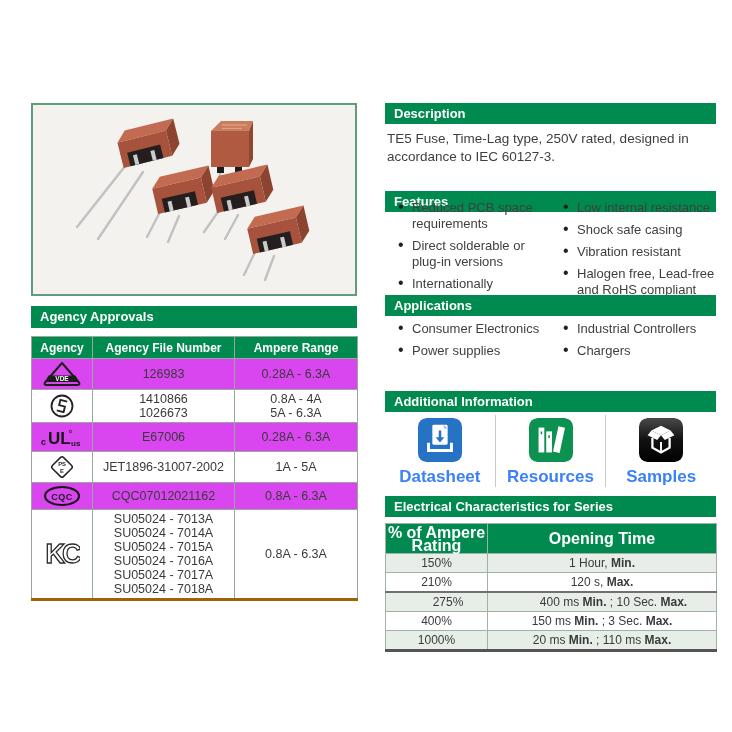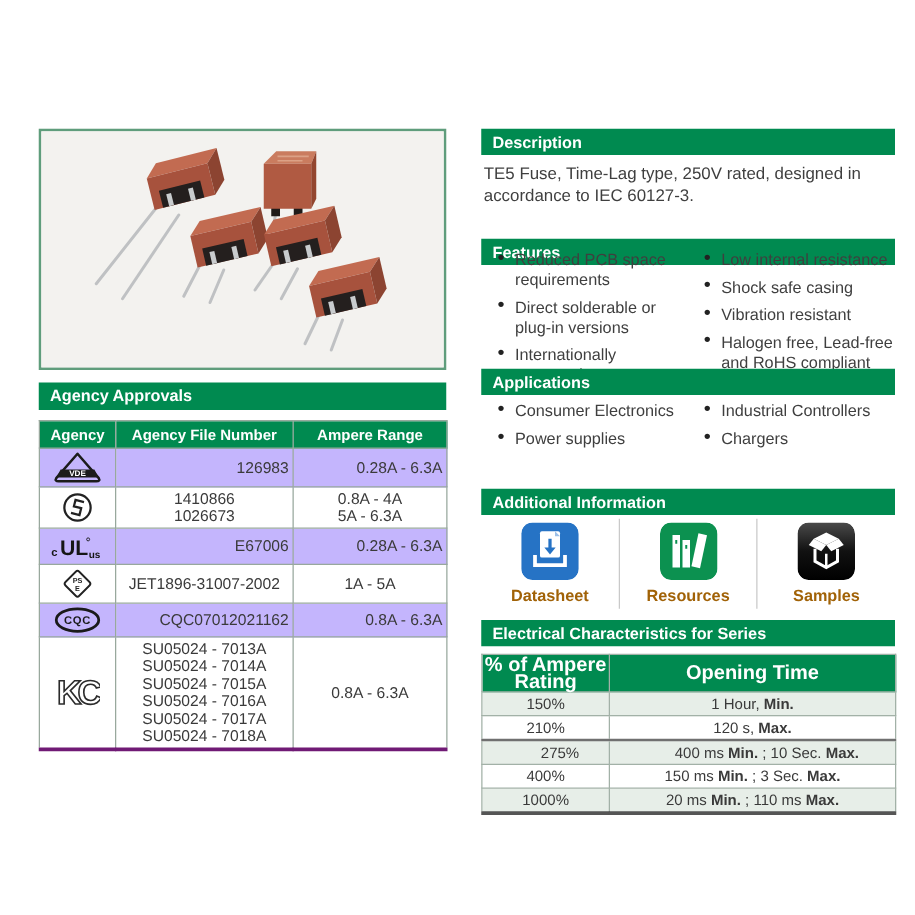--- a/index.html
+++ b/index.html
@@ -16,37 +16,37 @@
   .photo-box{position:absolute;left:31px;top:103px;width:326px;height:193px;
              border:2px solid #5f9d7c;background:#f3f2ef;box-sizing:border-box;}
 
   
   .agency-table{position:absolute;left:31px;top:336px;width:326px;border-collapse:collapse;
                 table-layout:fixed;font-size:12.5px;color:#3a3a3a;}
   .agency-table td,.agency-table th{border:1px solid #98a89d;text-align:center;vertical-align:middle;
                 padding:2px 3px;line-height:14px;}
   .agency-table thead th{background:#008a50;color:#fff;font-size:12px;font-weight:bold;height:17px;
                 border-color:#98a89d;}
-  .agency-table tr.shade td{background:#c4b5fd;text-align:right;}
-  .agency-table{border-bottom:3px solid #701a75;}
+  .agency-table tr.shade td{background:#d946ef;}
+  .agency-table{border-bottom:3px solid #a16207;}
   .col-agency{width:61px;} .col-file{width:142px;} .col-range{width:123px;}
 
   
   .desc-text{position:absolute;left:387px;top:130px;width:324px;font-size:13.5px;
              color:#3f3f3f;line-height:18px;}
   .blist{position:absolute;margin:0;padding:0;list-style:none;font-size:13px;color:#3f3f3f;}
   .blist li{position:relative;padding-left:15px;margin-bottom:6px;line-height:16px;}
   .blist li::before{content:"\2022";position:absolute;left:1px;top:-1px;font-size:16px;color:#222;}
 
   
   .addinfo-row{position:absolute;left:385px;top:415px;width:331px;height:72px;display:flex;}
   .addinfo-cell{flex:1;display:flex;flex-direction:column;align-items:center;justify-content:flex-start;cursor:pointer;}
   .addinfo-cell + .addinfo-cell{border-left:1px solid #c9c9c9;}
   .app-icon{width:46px;height:46px;border-radius:9px;margin-top:3px;}
-  .addinfo-label{font-size:13px;font-weight:bold;color:#a16207;margin-top:5px;}
+  .addinfo-label{font-size:17px;font-weight:bold;color:#3b82f6;margin-top:5px;}
 
   
   .elec-table{position:absolute;left:385px;top:523px;width:331px;border-collapse:collapse;
               table-layout:fixed;font-size:12px;color:#3a3a3a;border-bottom:3px solid #555;}
   .elec-table th,.elec-table td{border:1px solid #a2b1a7;text-align:center;vertical-align:middle;}
   .elec-table thead th{background:#008a50;color:#fff;font-weight:bold;height:27px;line-height:13px;font-size:16px;}
   .elec-table tbody td{height:16px;line-height:14px;}
   .elec-table tr.shade td{background:#e7eee8;}
   .elec-table tr.thick td{border-top:2px solid #707070;padding-left:24px;}
   .ecol1{width:102px;} .ecol2{width:229px;}

